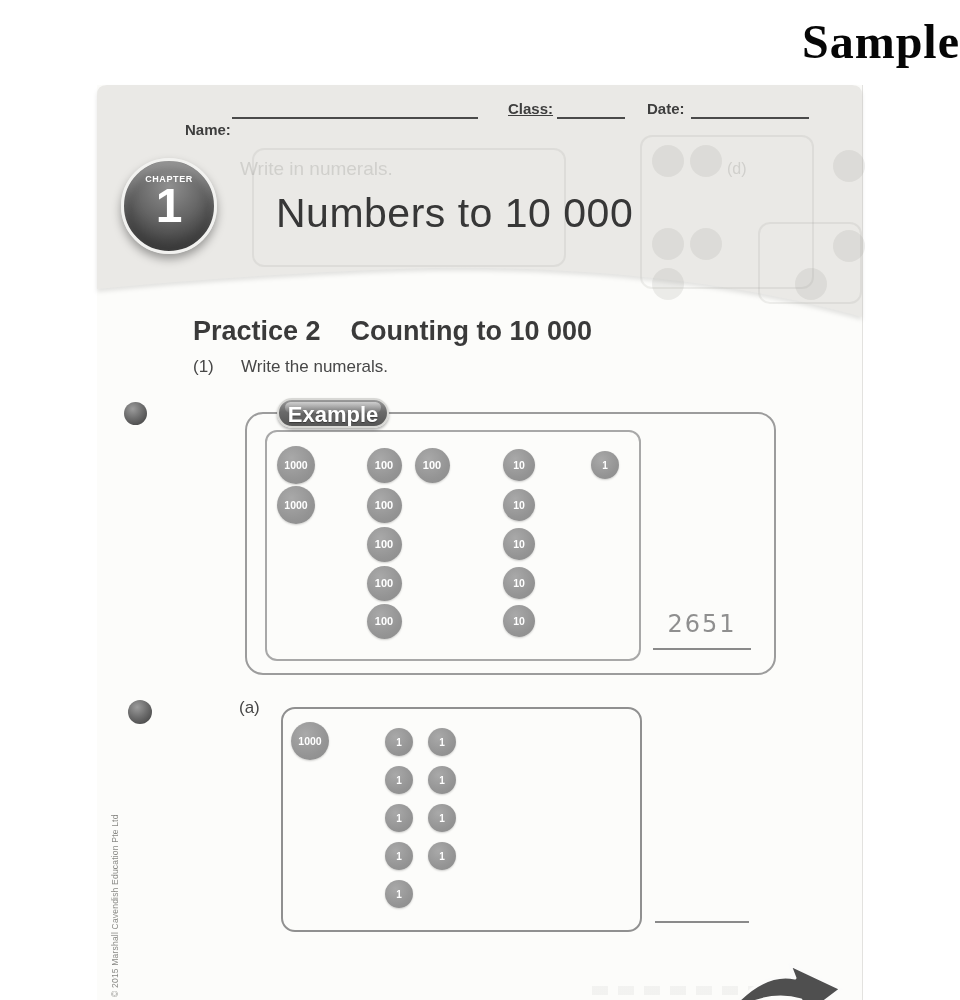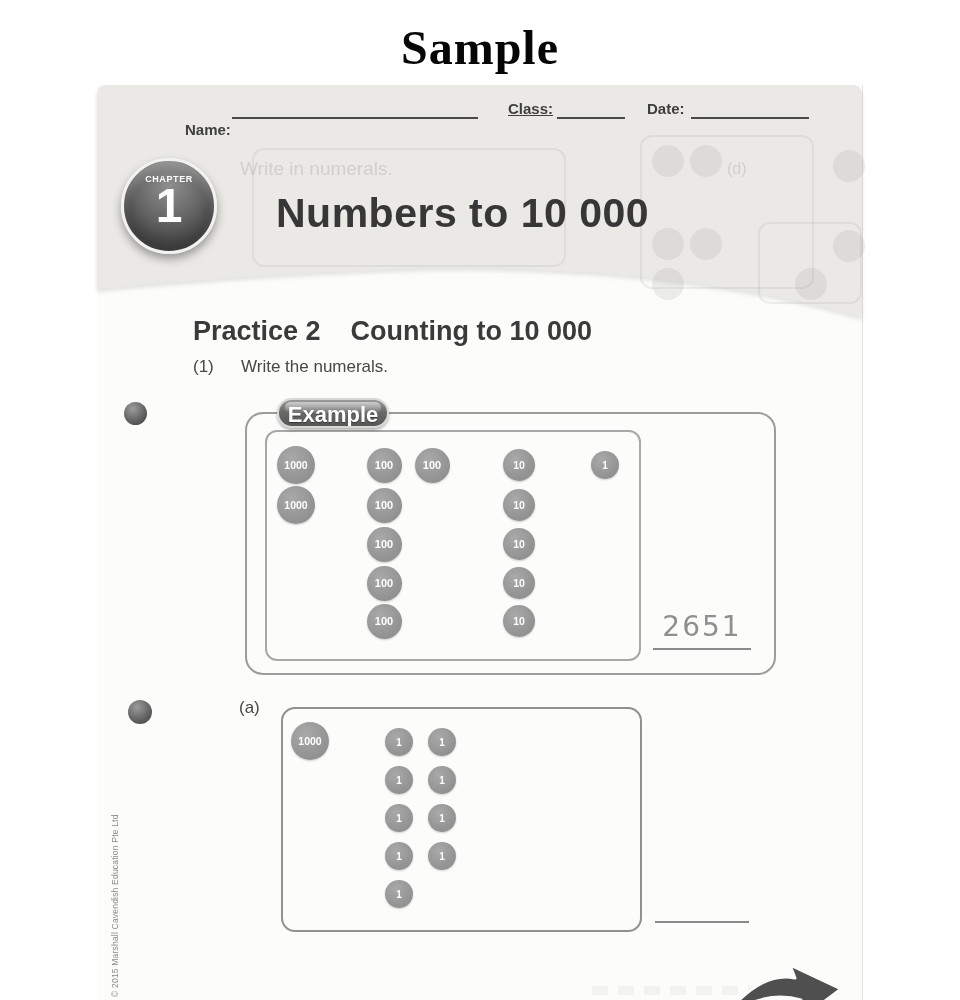--- a/index.html
+++ b/index.html
@@ -4,21 +4,21 @@
 <style>
   html,body{margin:0;padding:0;background:#ffffff;}
   #canvas{
     position:relative;width:960px;height:1000px;overflow:hidden;
     background:#ffffff;font-family:"Liberation Sans",sans-serif;
   }
   .abs{position:absolute;}
 
   
   #sample-title{
-    left:0;top:20px;width:960px;text-align:center;
+    left:0;top:14px;width:960px;text-align:right;
     font-family:"Liberation Serif",serif;font-weight:bold;
     font-size:48px;color:#060606;letter-spacing:1px;
   }
 
   
   #page{
     left:97px;top:85px;width:765px;height:915px;
     background:#fcfcfa;border-right:1px solid #e3e2df;
   }
   #band-svg{left:97px;top:85px;filter:drop-shadow(0 3px 2px rgba(0,0,0,0.10));}
@@ -37,21 +37,21 @@
     left:121px;top:158px;width:96px;height:96px;border-radius:50%;
     background:radial-gradient(circle at 50% 28%, #8f8f8f, #5a5a5a 55%, #454545 100%);
     border:3px solid #f2f2f0;
     box-shadow:0 5px 10px rgba(0,0,0,0.35), inset 0 -12px 14px rgba(0,0,0,0.28), inset 0 6px 8px rgba(255,255,255,0.28);
     display:flex;flex-direction:column;align-items:center;padding-top:13px;box-sizing:border-box;
     color:#ffffff;text-align:center;
   }
   #chapter-badge .eyebrow{font-size:9px;font-weight:bold;letter-spacing:0.6px;}
   #chapter-badge .num{font-size:48px;font-weight:bold;line-height:0.92;}
   #chapter-title{
-    left:276px;top:190px;font-size:41px;font-weight:bold;color:#373737;letter-spacing:0.5px;
+    left:276px;top:190px;font-size:41px;font-weight:normal;color:#373737;letter-spacing:0.5px;
   }
 
   
   #practice-row{left:193px;top:316px;font-size:27px;font-weight:bold;color:#3a3a3a;}
   #practice-row .gap{display:inline-block;width:30px;}
   #q-number{left:193px;top:357px;font-size:17px;color:#474747;}
   #q-text{left:241px;top:357px;font-size:17px;color:#474747;}
 
   
   #example-outer{
@@ -68,21 +68,21 @@
     border:2px solid #d8d8d5;box-shadow:0 2px 3px rgba(0,0,0,0.3);
     color:#ffffff;font-weight:bold;font-size:22px;text-align:center;line-height:29px;
     text-shadow:0 1px 1px rgba(0,0,0,0.4);box-sizing:border-box;overflow:hidden;
   }
   #example-badge::after{
     content:"";position:absolute;left:6px;right:6px;top:2px;height:11px;border-radius:8px;
     background:linear-gradient(rgba(255,255,255,0.55),rgba(255,255,255,0.05));
   }
   #example-answer{
     left:652px;top:610px;width:100px;text-align:center;
-    font-family:"DejaVu Sans",sans-serif;font-size:28px;color:#8f8f8f;letter-spacing:2px;
+    font-family:"DejaVu Sans",sans-serif;font-size:24px;color:#8f8f8f;letter-spacing:2px;
   }
   #example-answer-line{left:653px;top:648px;width:98px;border-bottom:2px solid #8a8a8a;height:0;}
 
   #part-a-label{left:239px;top:698px;font-size:17px;color:#474747;}
   #part-a-box{
     left:281px;top:707px;width:357px;height:221px;
     border:2px solid #909090;border-radius:14px;
   }
   #part-a-answer-line{left:655px;top:921px;width:94px;border-bottom:2px solid #8a8a8a;height:0;}
 

